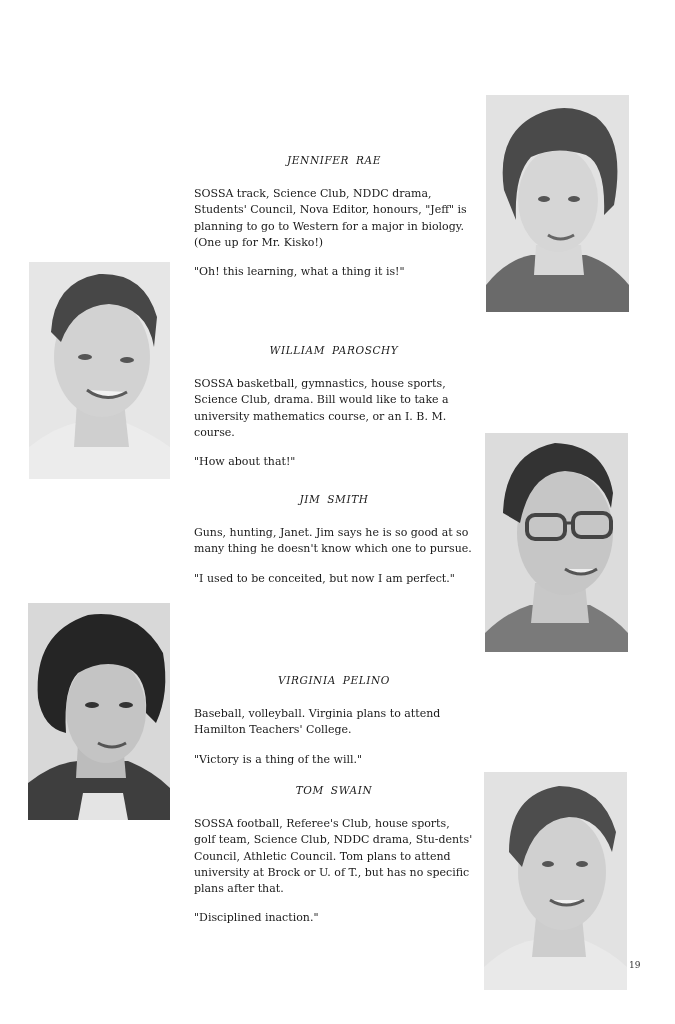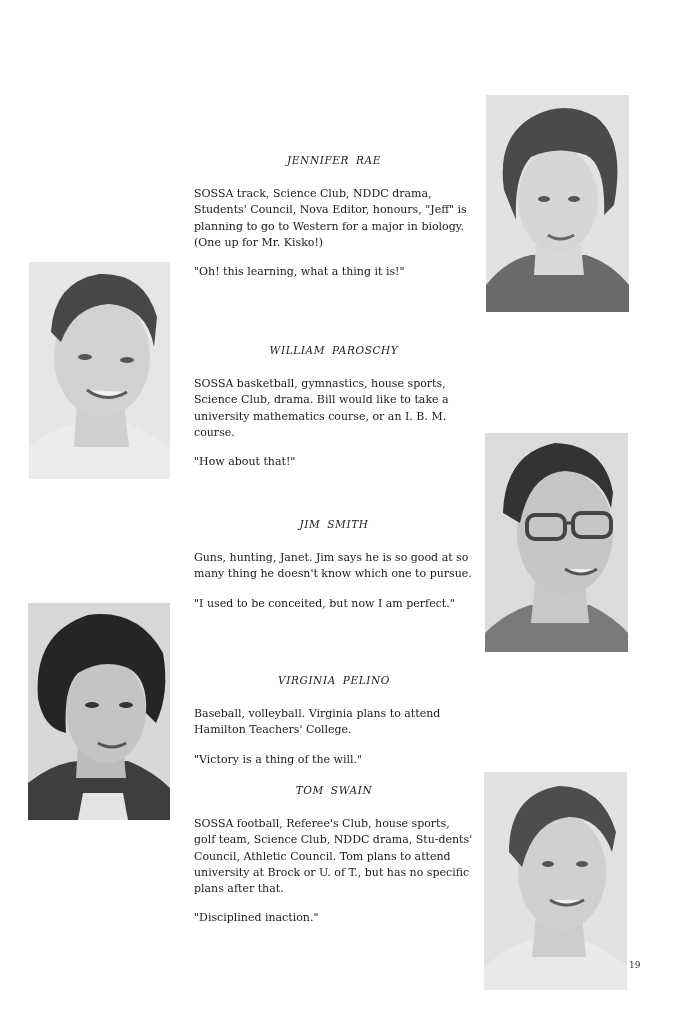--- a/index.html
+++ b/index.html
@@ -127,21 +127,21 @@
   <p class="bio">SOSSA track, Science Club, NDDC drama, Students' Council, Nova Editor, honours, "Jeff" is planning to go to Western for a major in biology.  (One up for Mr. Kisko!)</p>
   <p class="quote">"Oh! this learning, what a thing it is!"</p>
 </div>
 
 <div class="entry" style="top:324px;margin-top:20px;">
   <p class="name">WILLIAM  PAROSCHY</p>
   <p class="bio">SOSSA basketball, gymnastics, house sports, Science Club, drama.  Bill would like to take a university mathematics course, or an I. B. M. course.</p>
   <p class="quote">"How about that!"</p>
 </div>
 
-<div class="entry" style="top:518px;">
+<div class="entry" style="top:493px;">
   <p class="name">JIM  SMITH</p>
   <p class="bio">Guns, hunting, Janet.  Jim says he is so good at so many thing he doesn't know which one to pursue.</p>
   <p class="quote">"I used to be conceited, but now I am perfect."</p>
 </div>
 
 <div class="entry" style="top:674px;">
   <p class="name">VIRGINIA  PELINO</p>
   <p class="bio">Baseball, volleyball.  Virginia plans to attend Hamilton Teachers' College.</p>
   <p class="quote">"Victory is a thing of the will."</p>
 </div>

